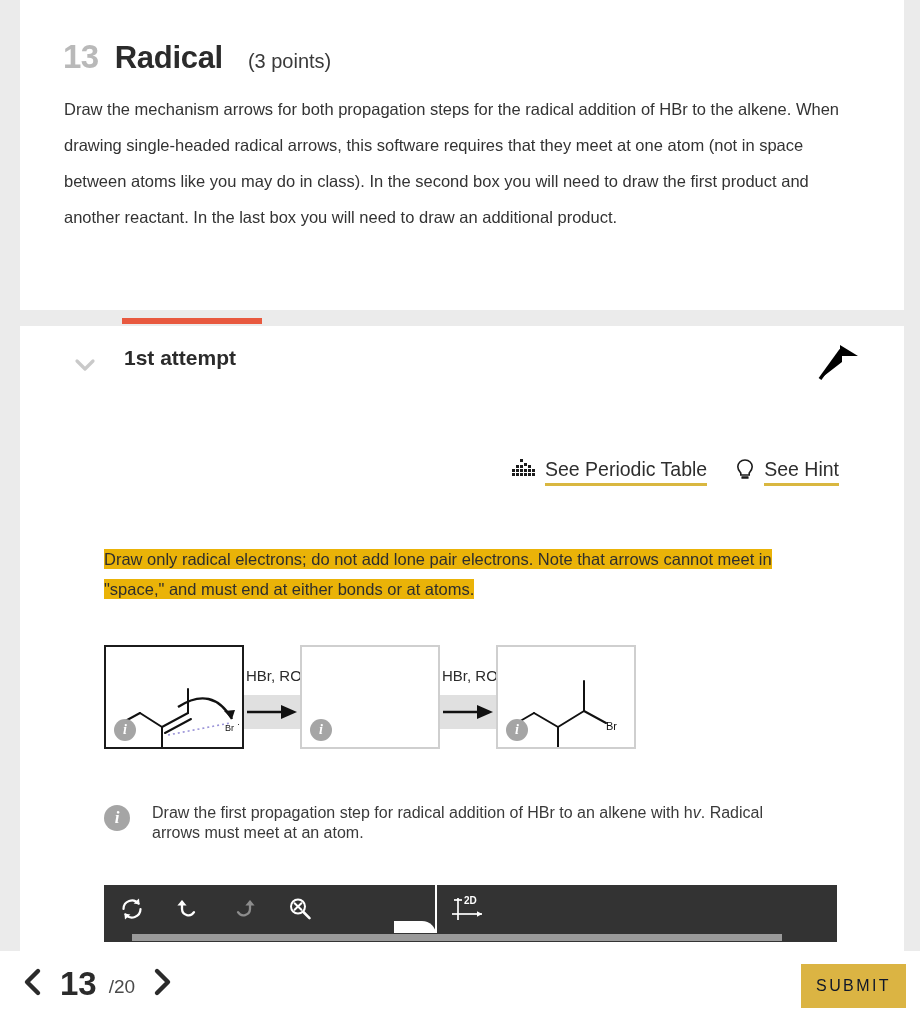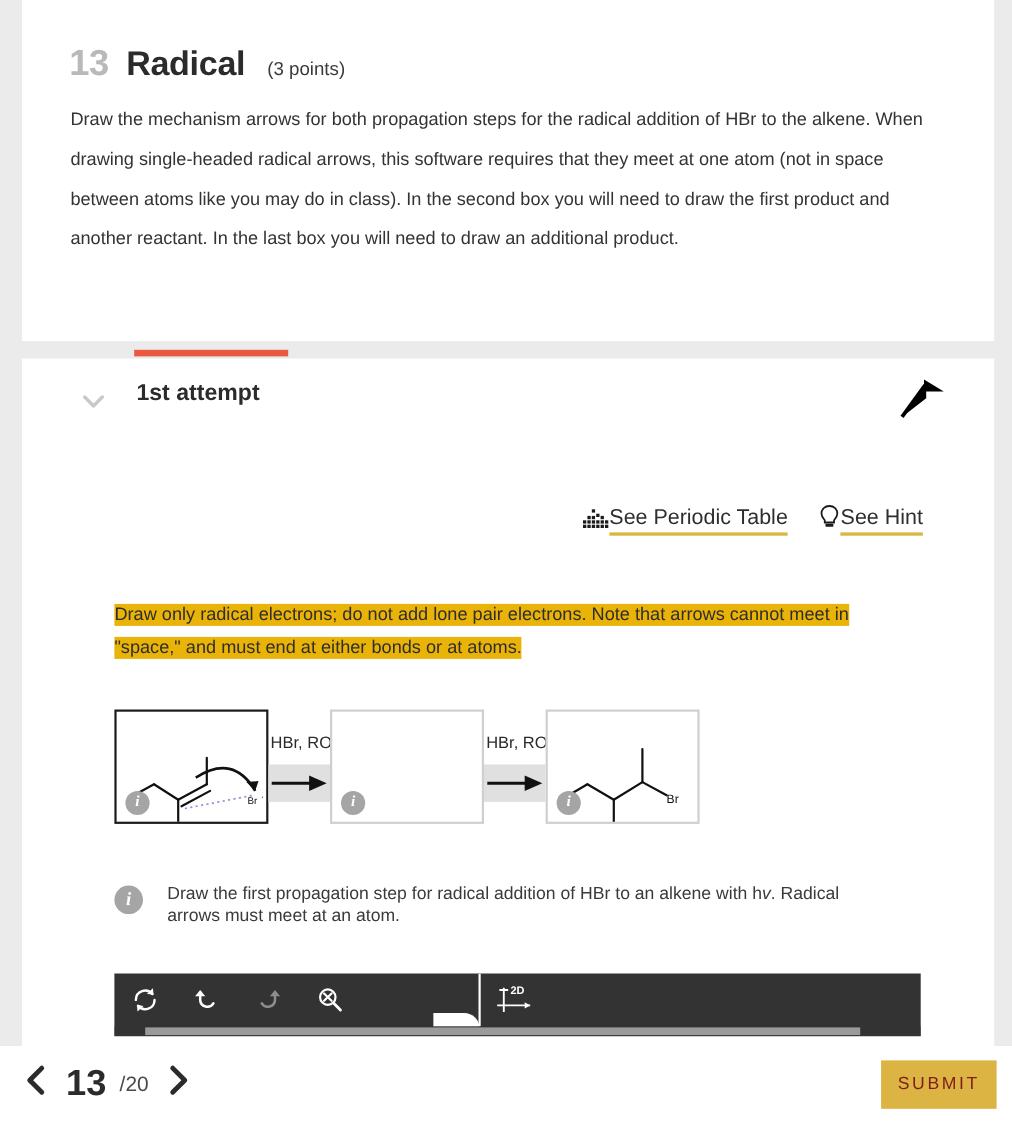--- a/index.html
+++ b/index.html
@@ -41,23 +41,23 @@
     letter-spacing: -0.5px;
   }
   .q-title {
     font-size: 31px;
     font-weight: bold;
     color: #2b2b2b;
     margin-left: 16px;
     letter-spacing: -0.3px;
   }
   .q-points {
-    font-size: 17px;
+    font-size: 20px;
     color: #3a3a3a;
-    margin-left: 20px;
+    margin-left: 25px;
   }
 
   .q-body {
     padding: 15px 50px 0 44px;
     font-size: 16.5px;
     line-height: 36px;
     color: #333333;
   }
 
   
@@ -122,21 +122,22 @@
   .help-row {
     position: absolute;
     right: 65px;
     top: 132px;
     display: flex;
     align-items: center;
     gap: 28px;
   }
   .help-link {
     display: flex;
-    align-items: flex-end;
+    align-items: flex-start;
+    gap: 9px;
     cursor: pointer;
   }
   .help-text {
     font-size: 19.5px;
     color: #2e2e2e;
     border-bottom: 3px solid #d9b740;
     padding-bottom: 3px;
     line-height: 22px;
   }
   .pt-icon { display: block; }
@@ -361,21 +362,21 @@
     margin-bottom: 5px;
   }
   .submit-btn {
     position: absolute;
     right: 14px;
     top: 13px;
     width: 105px;
     height: 44px;
     background: #dbb443;
     border: none;
-    color: #7f1d1d;
+    color: #0f172a;
     font-family: "Liberation Sans", sans-serif;
     font-size: 16px;
     letter-spacing: 2.4px;
     cursor: pointer;
   }
 
   .edge-right {
     position: absolute;
     right: 0;
     top: 0;

